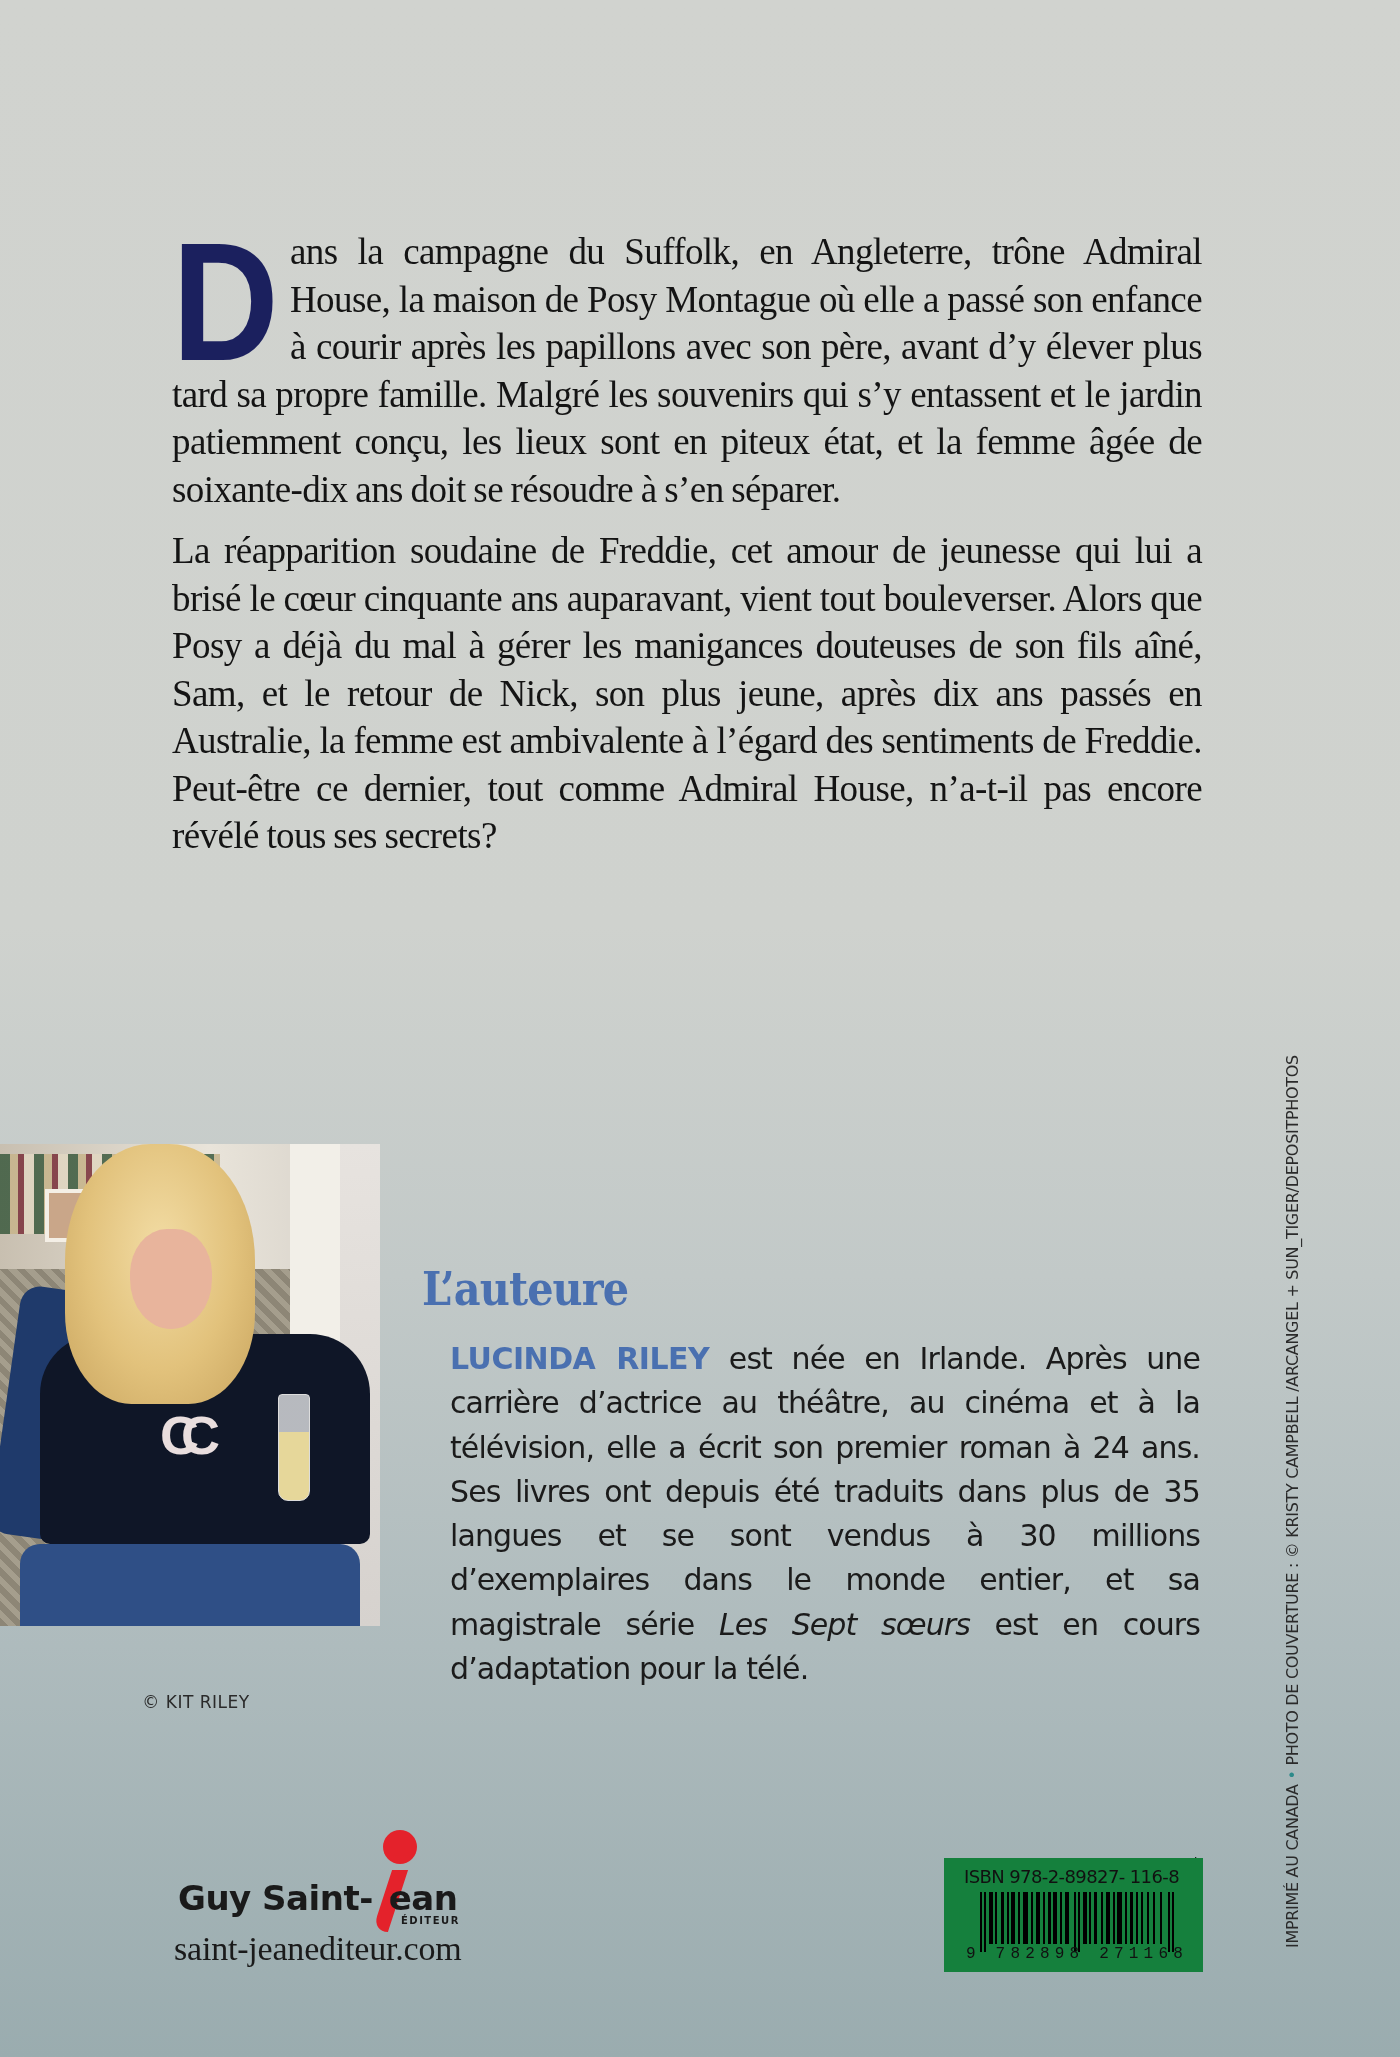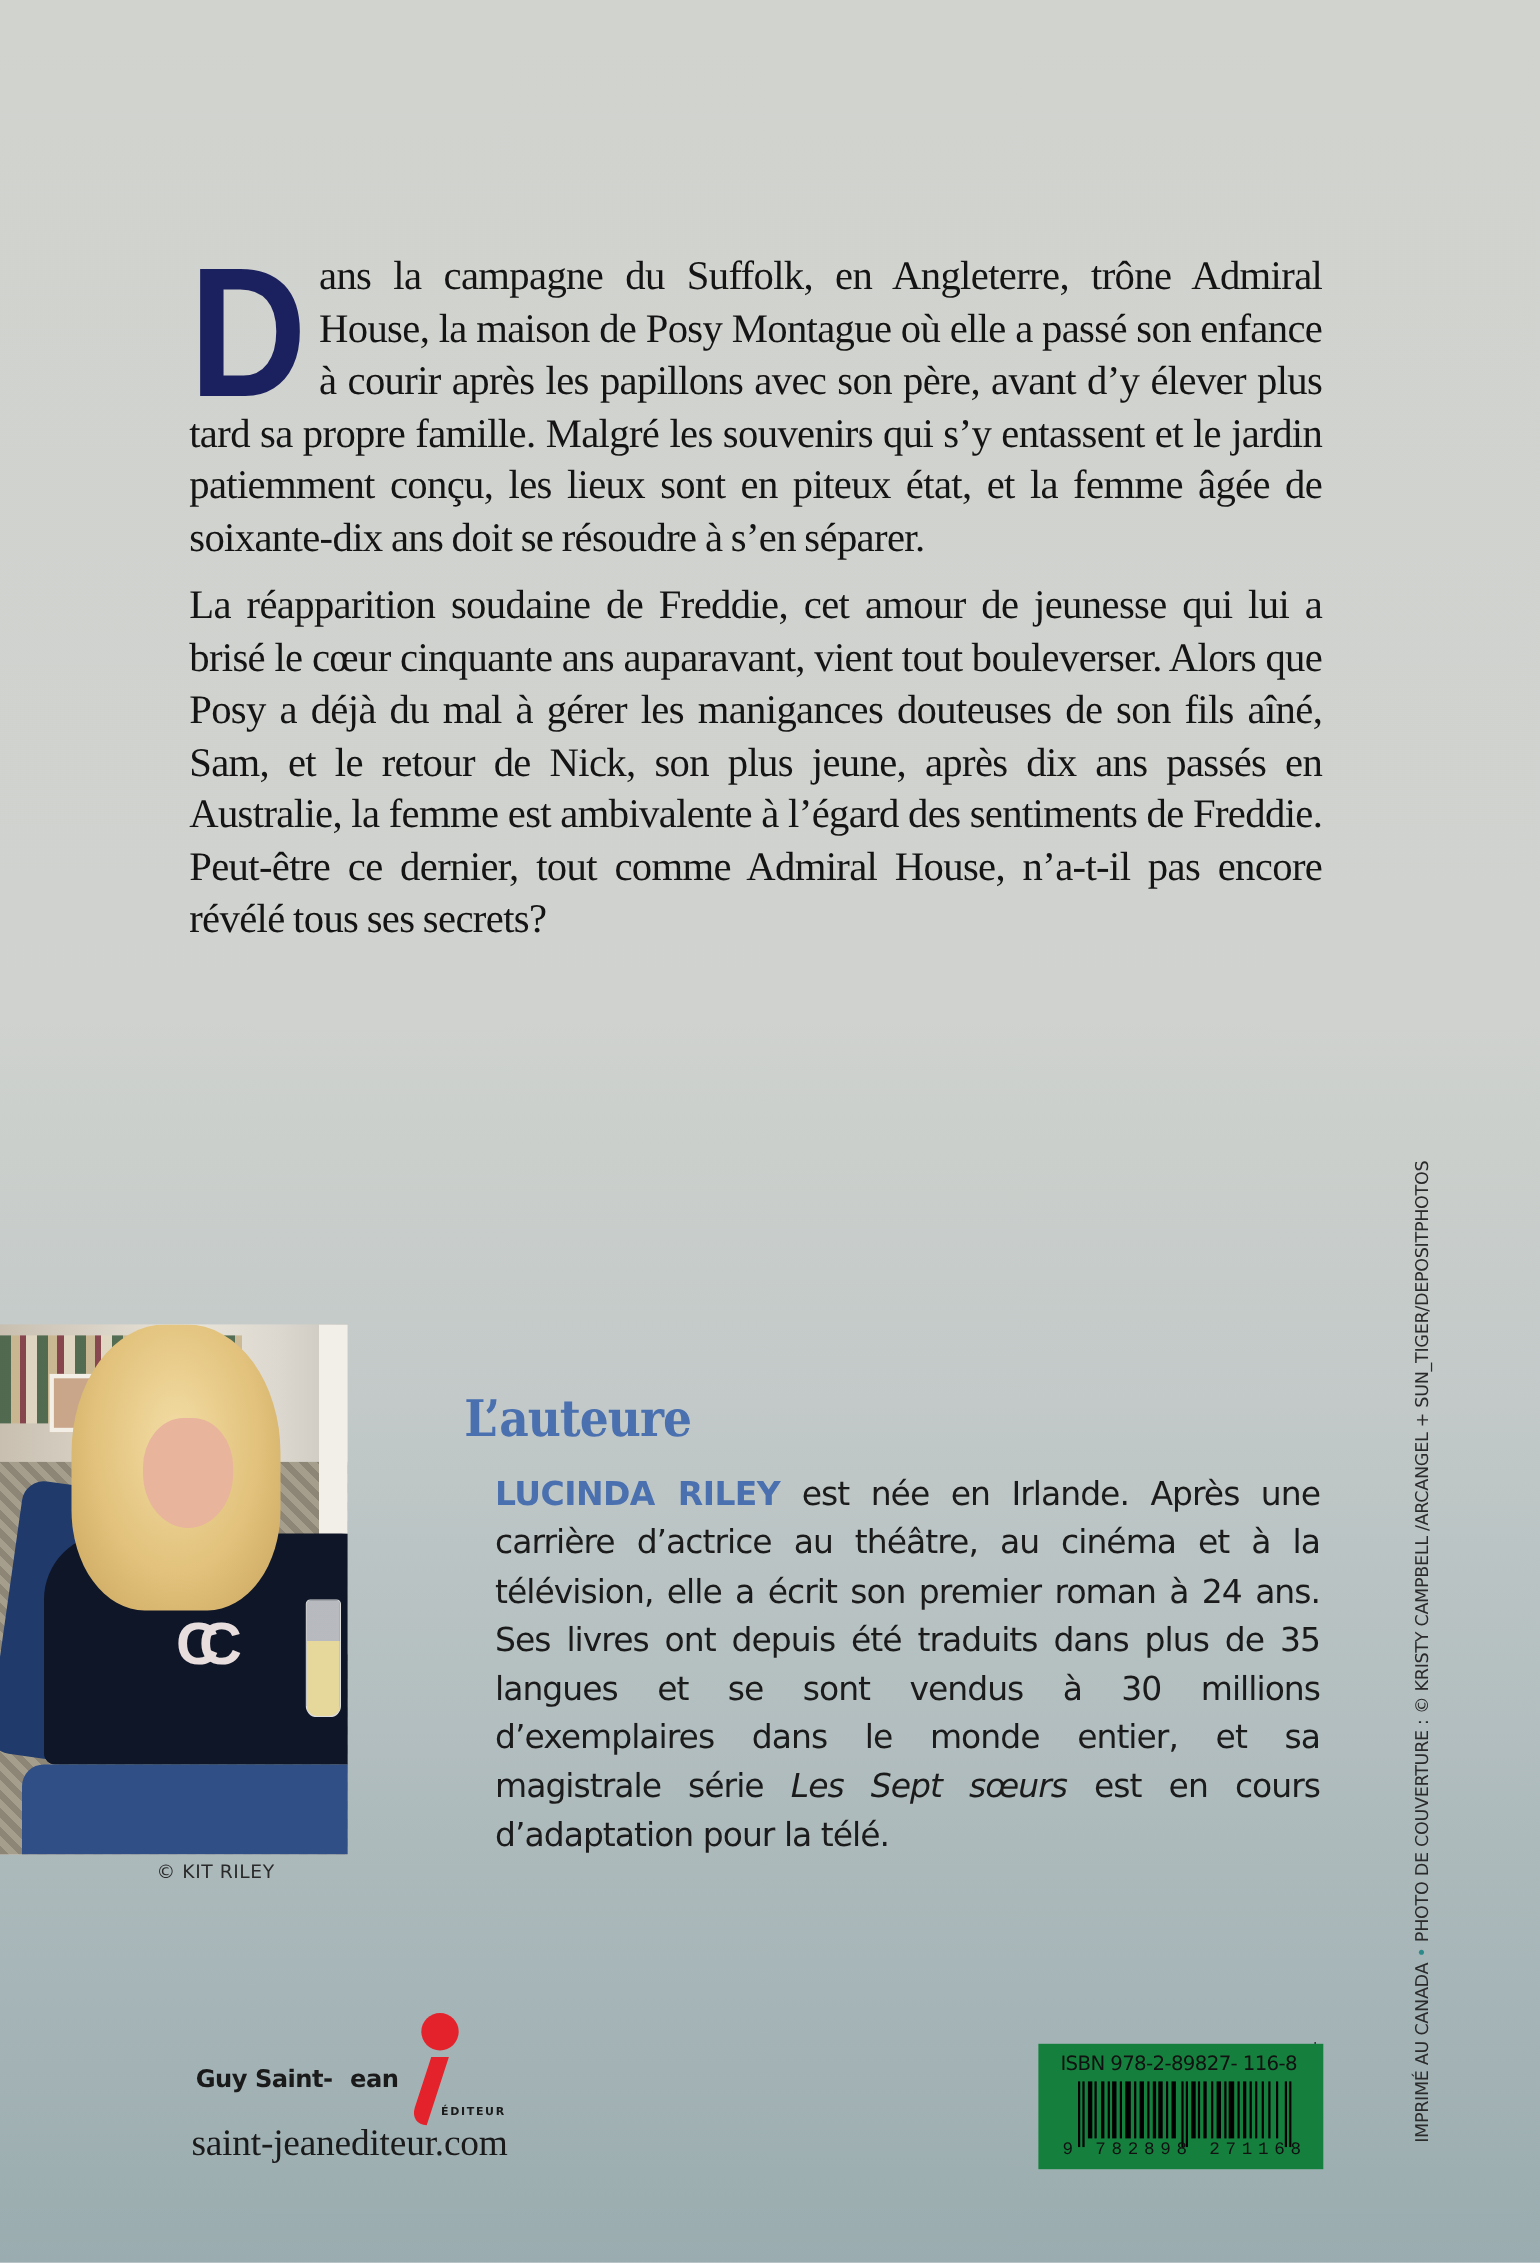--- a/index.html
+++ b/index.html
@@ -26,21 +26,21 @@
     color: #1b205e;
     font-size: 168px;
     line-height: 120px;
     height: 128px;
     margin: 14px 14px 0 0;
     transform: scaleX(0.88);
     transform-origin: left top;
     width: 104px;
   }
   .photo {
-    position: absolute; left: 0; top: 1204px; width: 316px; height: 482px;
+    position: absolute; left: 0; top: 1144px; width: 380px; height: 482px;
     overflow: hidden;
     background: linear-gradient(90deg, #c8bfb0 0%, #e9e4da 55%, #ddd8cf 80%, #c9c4bd 100%);
   }
   .photo .shelf { position:absolute; left:0; top:10px; width:220px; height:80px;
     background: repeating-linear-gradient(90deg, #3b5a3e 0 10px, #c7b48a 10px 18px, #7a2f3a 18px 24px, #e1d7c2 24px 34px); opacity:.85; }
   .photo .frame { position:absolute; left:45px; top:45px; width:55px; height:45px; background:#c9a689; border:4px solid #f4efe6; }
   .photo .window { position:absolute; left:290px; top:0; width:60px; height:300px; background:#f2efe8; }
   .photo .marble { position:absolute; left:340px; top:0; width:52px; height:482px; background: linear-gradient(180deg,#e7e3df,#d6d2ce); }
   .photo .sofa { position:absolute; left:0; top:125px; width:392px; height:357px; background: repeating-linear-gradient(45deg,#8d8676 0 6px,#a59e8d 6px 12px); }
   .photo .pillow { position:absolute; left:5px; top:145px; width:90px; height:250px; background:#1f3a6b; border-radius:20px; transform:rotate(8deg); }
@@ -65,21 +65,21 @@
     font-family: "DejaVu Sans", sans-serif;
     font-size: 30px; line-height: 44.3px;
     color: #1b1b1b; text-align: justify;
     letter-spacing: -0.9px;
   }
   .author-bio .name { color: #4a70b0; font-weight: bold; letter-spacing: -0.5px; }
   .author-bio em { font-style: italic; }
   .publisher { position: absolute; left: 178px; top: 1830px; width: 280px; }
   .publisher .brand {
     position: absolute; left: 0; top: 48px;
-    font-family: "DejaVu Sans", sans-serif; font-weight: bold; font-size: 22px; color: #1a1a1a; letter-spacing: -0.5px;
+    font-family: "DejaVu Sans", sans-serif; font-weight: bold; font-size: 34px; color: #1a1a1a; letter-spacing: -0.5px;
   }
   .publisher .dot { position:absolute; left:205px; top:0; width:34px; height:34px; border-radius:50%; background:#e4222b; }
   .publisher .jstroke { position:absolute; left:204px; top:40px; width:16px; height:62px; background:#e4222b; border-radius: 0 0 0 30px; transform: skewX(-18deg); }
   .publisher .editeur {
     position: absolute; left: 223px; top: 85px;
     font-family: "DejaVu Sans", sans-serif; font-weight: bold; font-size: 10px; letter-spacing: 1.5px; color: #1a1a1a;
   }
   .publisher .site {
     position: absolute; left: -4px; top: 100px;
     font-family: "Liberation Serif", serif; font-size: 34px; color: #1a1a1a; letter-spacing: -0.2px; white-space: nowrap;

